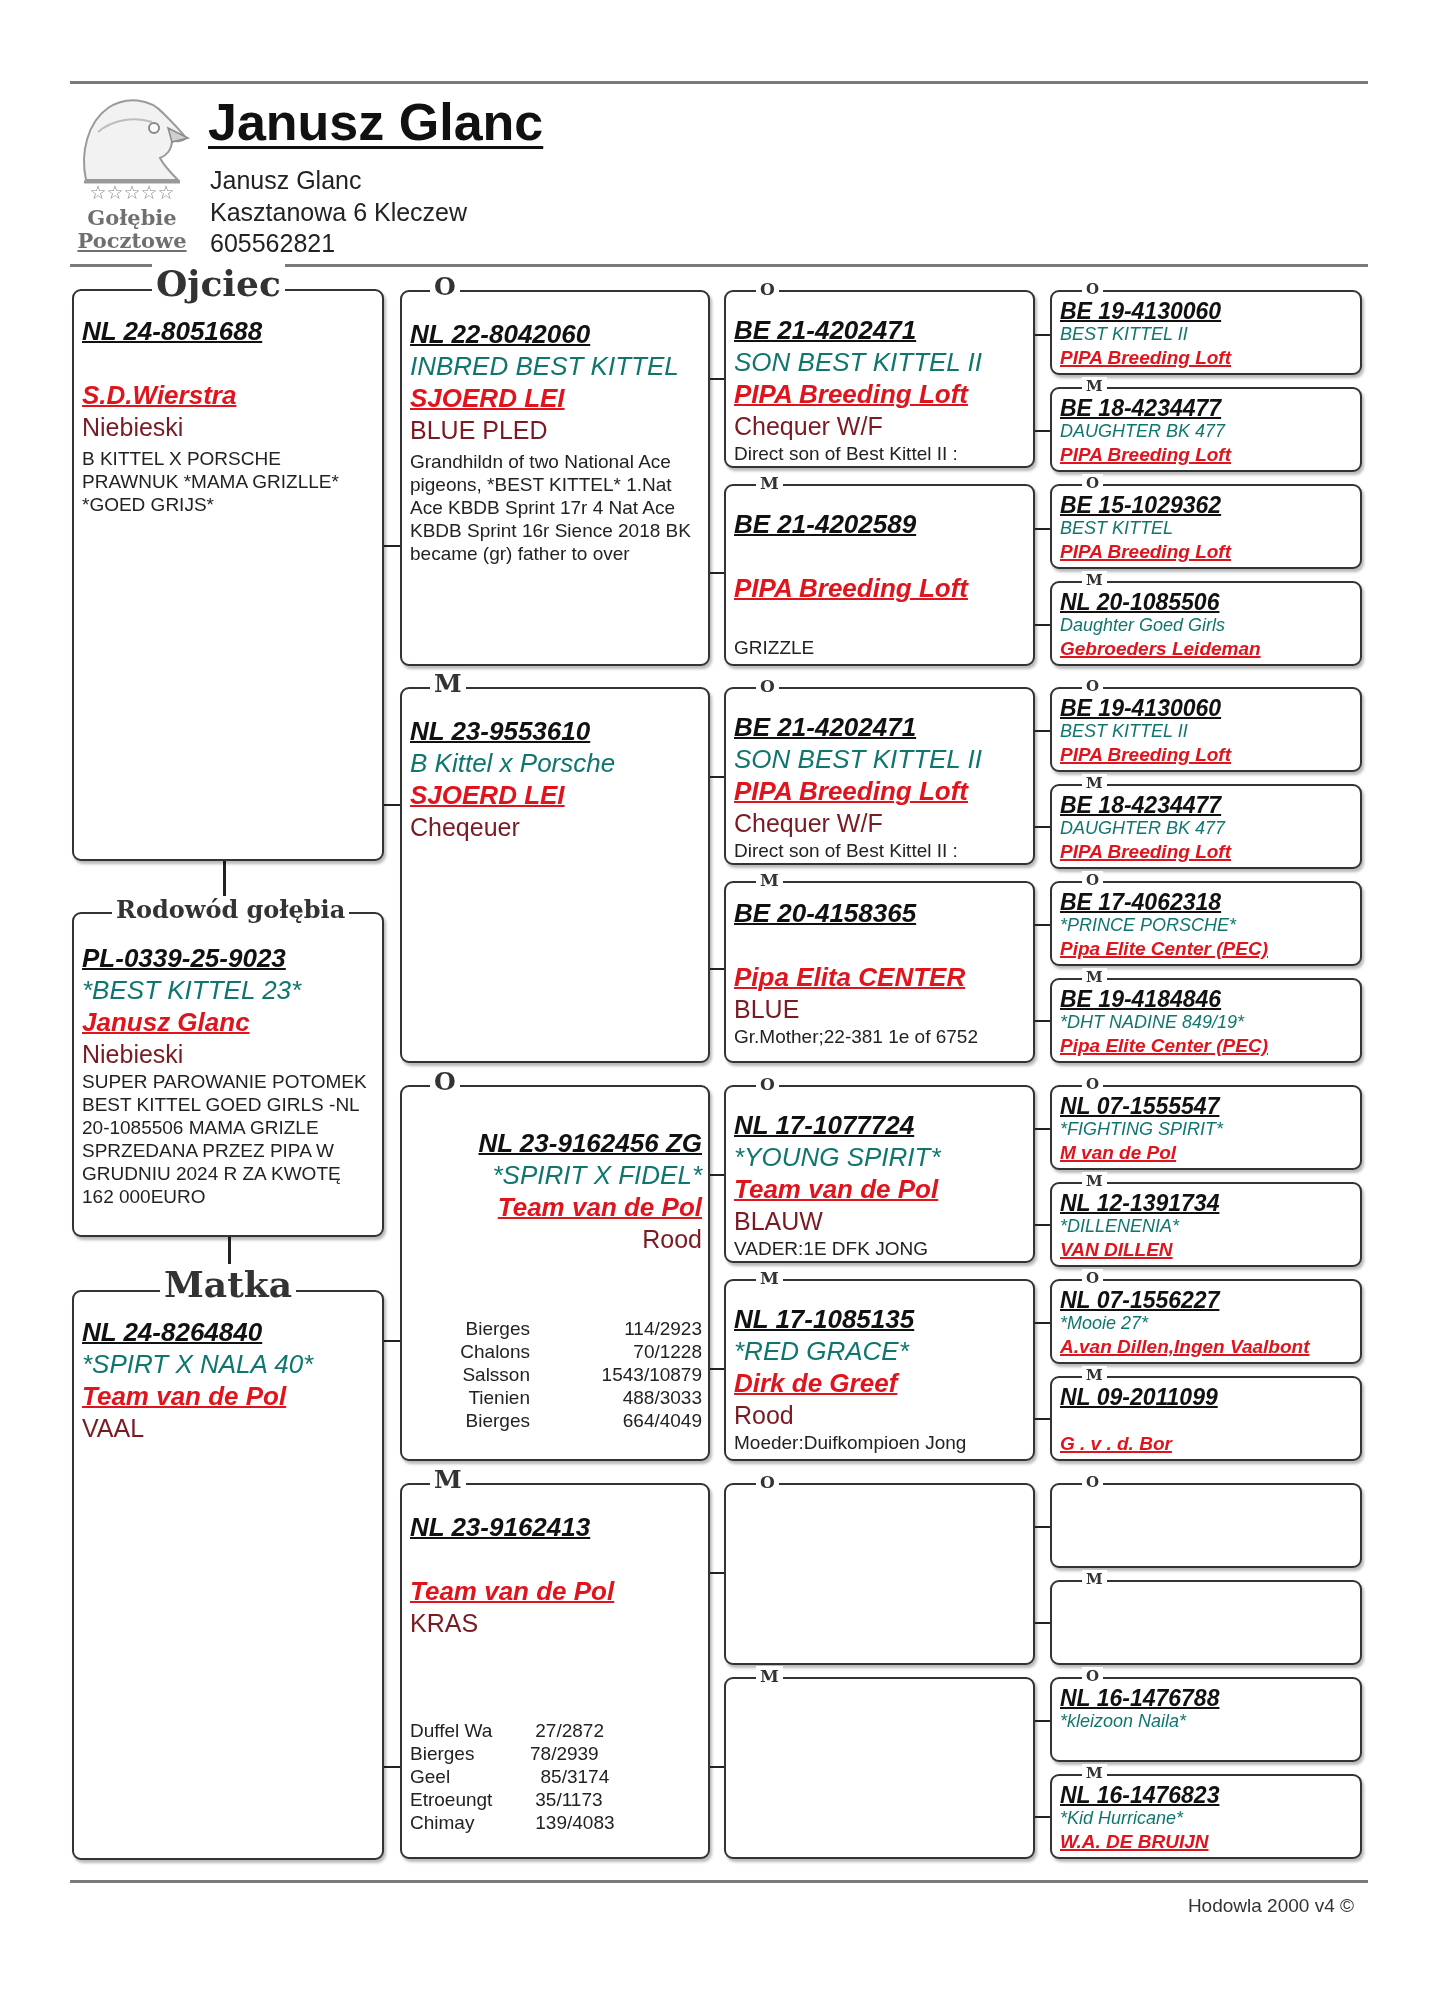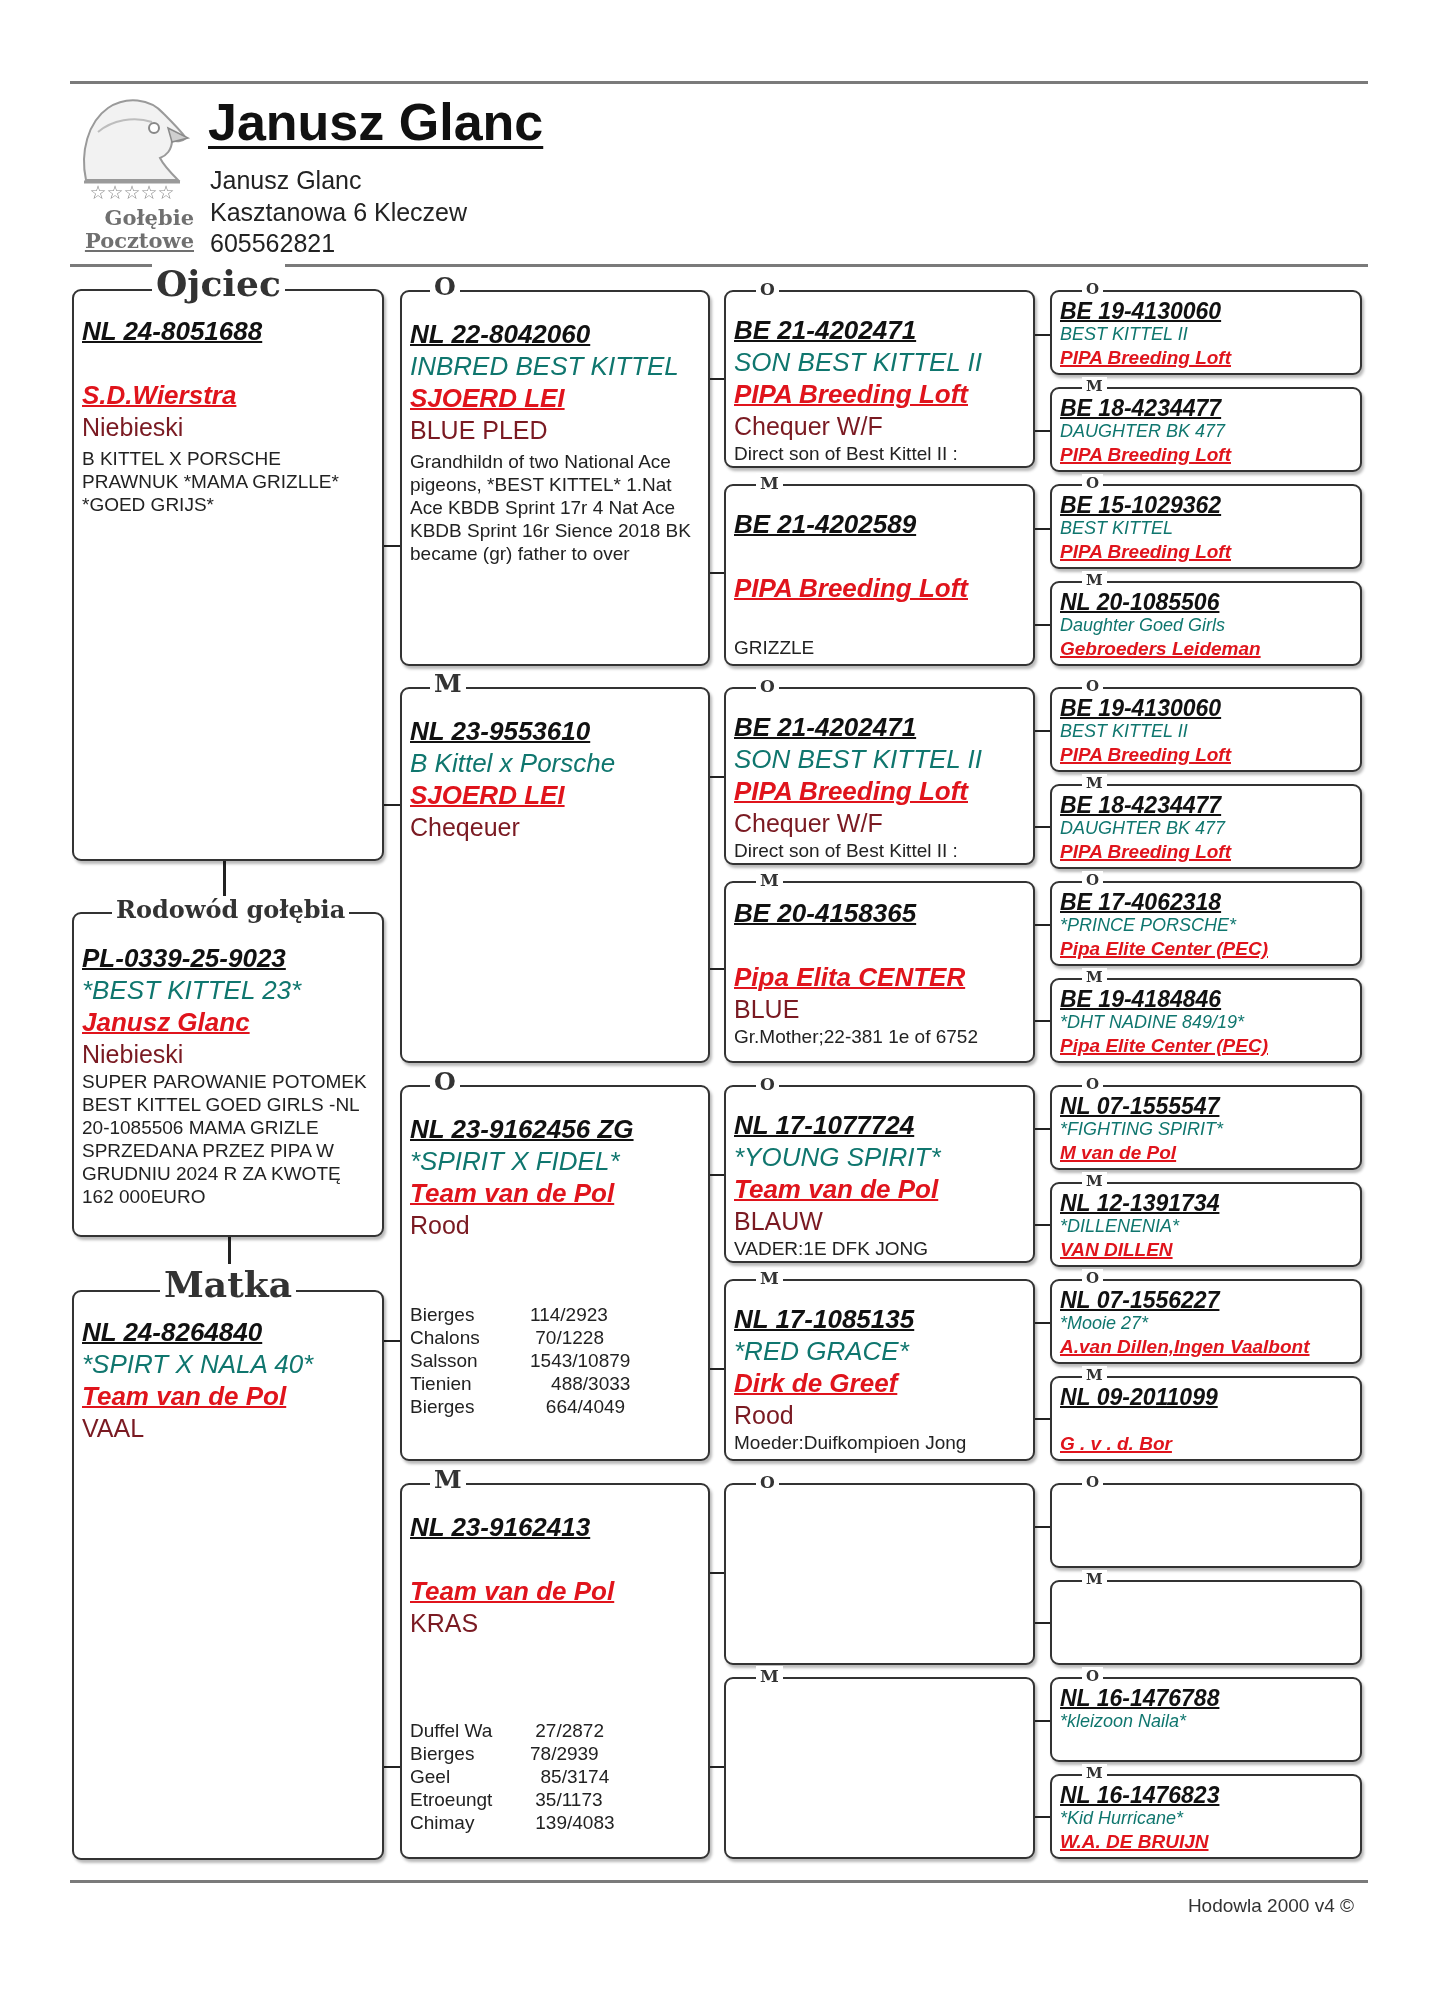--- a/index.html
+++ b/index.html
@@ -1,20 +1,20 @@
 <!DOCTYPE html>
 <html><head>
 <meta charset="utf-8">
 <style>
   html, body { margin:0; padding:0; background:#ffffff; }
   body { width:1430px; height:2000px; position:relative; overflow:hidden;
          font-family:"Liberation Sans", sans-serif; color:#111; }
   .rule { position:absolute; left:70px; width:1298px; height:3px; background:#7a7a7a; }
   .logo { position:absolute; left:68px; top:92px; width:128px; height:160px; }
-  .logo-text { position:absolute; left:70px; width:124px; text-align:right;
+  .logo-text { position:absolute; left:70px; width:124px; text-align:center;
                font-family:"DejaVu Serif", serif; font-weight:bold; color:#707070; font-size:21px; }
   .stars { position:absolute; left:70px; top:181px; width:124px; text-align:center;
            font-size:19px; color:#888; letter-spacing:0px; }
   .title { position:absolute; left:208px; top:92px; font-size:52px; font-weight:bold;
            color:#111; text-decoration:underline; text-decoration-thickness:3px; text-underline-offset:6px; }
   .hdr-line { position:absolute; left:210px; font-size:25px; color:#222; }
 
   .box { position:absolute; border:2px solid #333; border-radius:9px; background:#fff;
          box-shadow:2px 3px 3px rgba(0,0,0,0.28); box-sizing:border-box; }
   .legend { position:absolute; top:-14px; left:8px; background:#fff; padding:0 4px;
@@ -132,21 +132,21 @@
   <div class="content" style="top:26px;">
     <span class="ring">NL 23-9553610</span>
     <span class="name">B Kittel x Porsche</span>
     <span class="breeder">SJOERD LEI</span>
     <span class="color">Cheqeuer</span>
   </div>
 </div>
 
 <div class="box t1" style="left:400px; top:1085px; width:310px; height:376px;">
   <span class="legend m2">O</span>
-  <div class="content" style="top:26px;">
+  <div class="content" style="top:40px;text-align:right;">
     <span class="ring">NL 23-9162456 ZG</span>
     <span class="name">*SPIRIT X FIDEL*</span>
     <span class="breeder">Team van de Pol</span>
     <span class="color">Rood</span>
     <div class="results" style="margin-top:62px;">
       <span>Bierges</span>
         <span>114/2923</span>
       <span>Chalons</span>
         <span> 70/1228</span>
       <span>Salsson</span>

